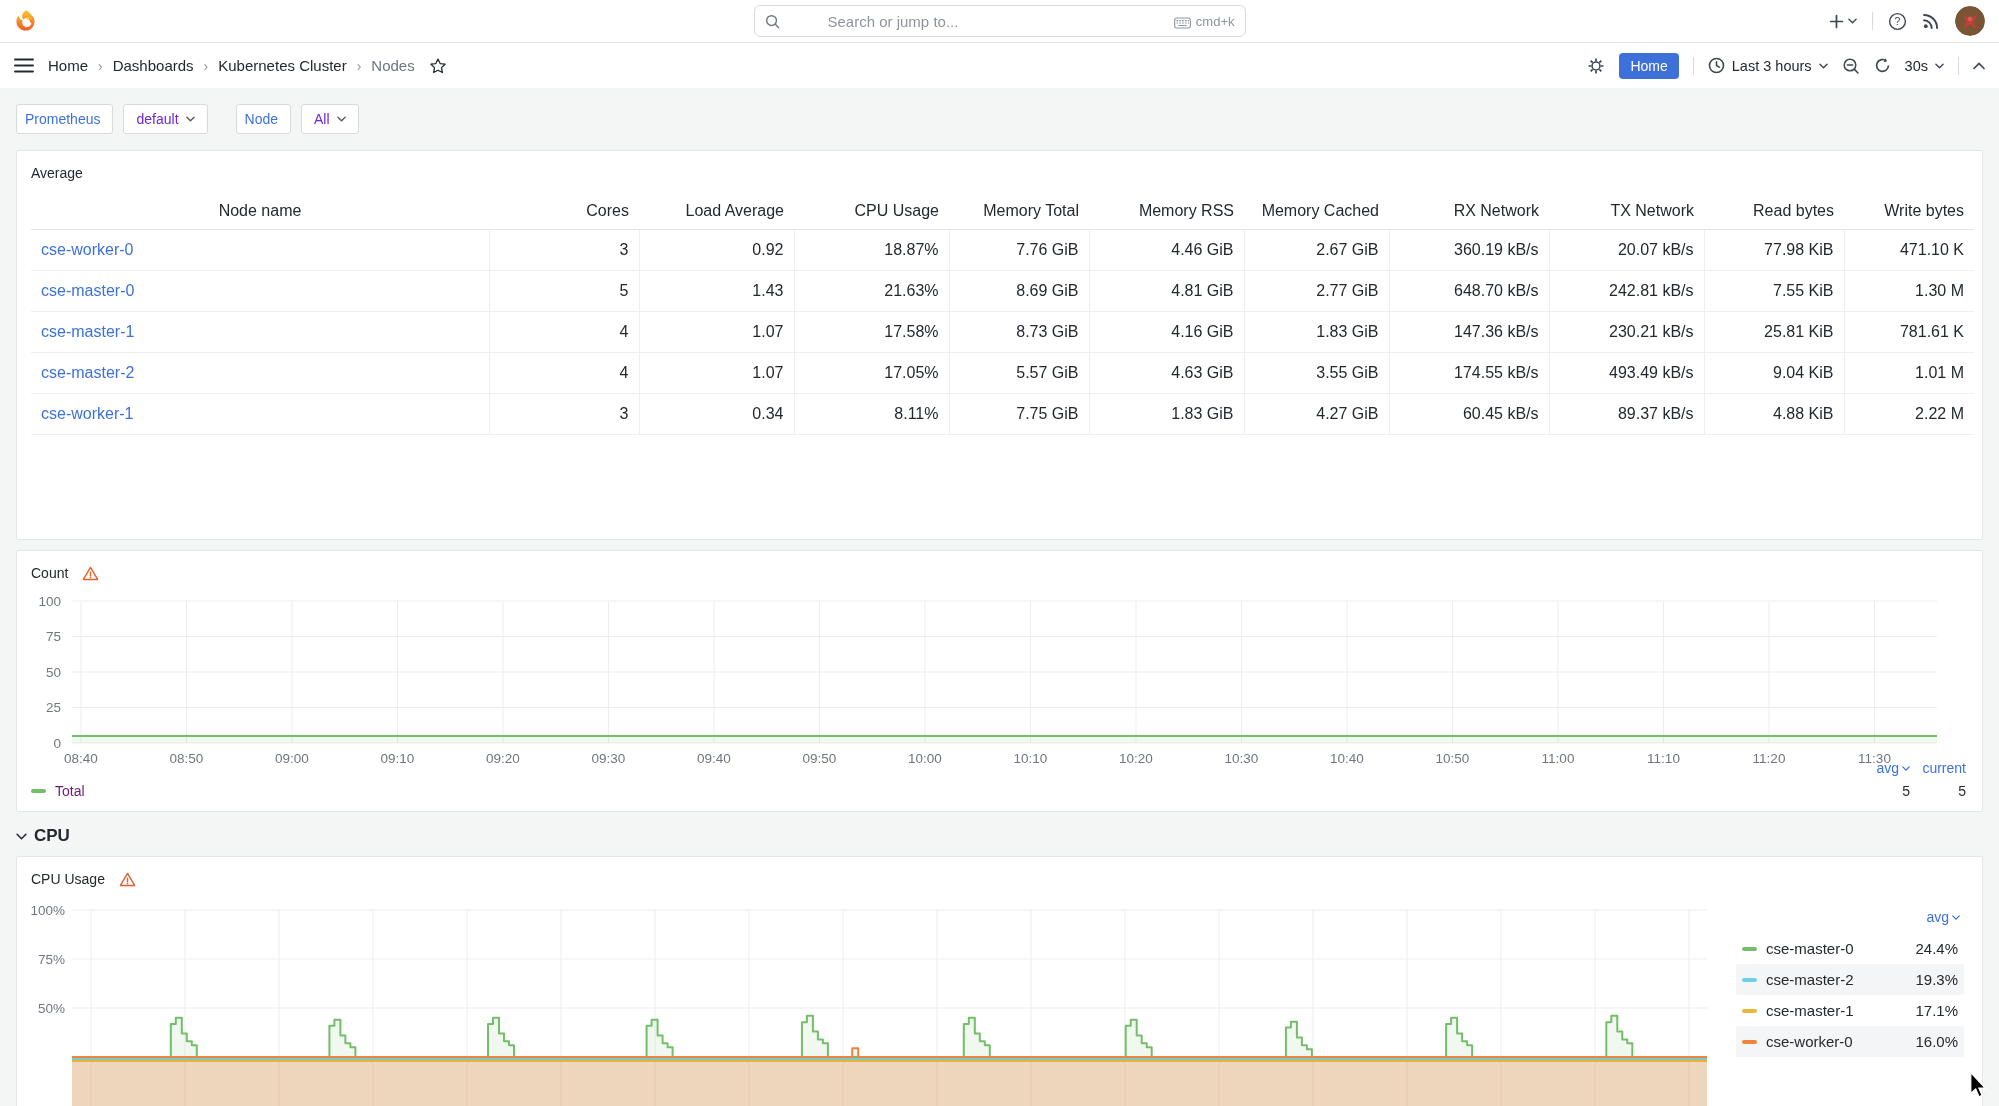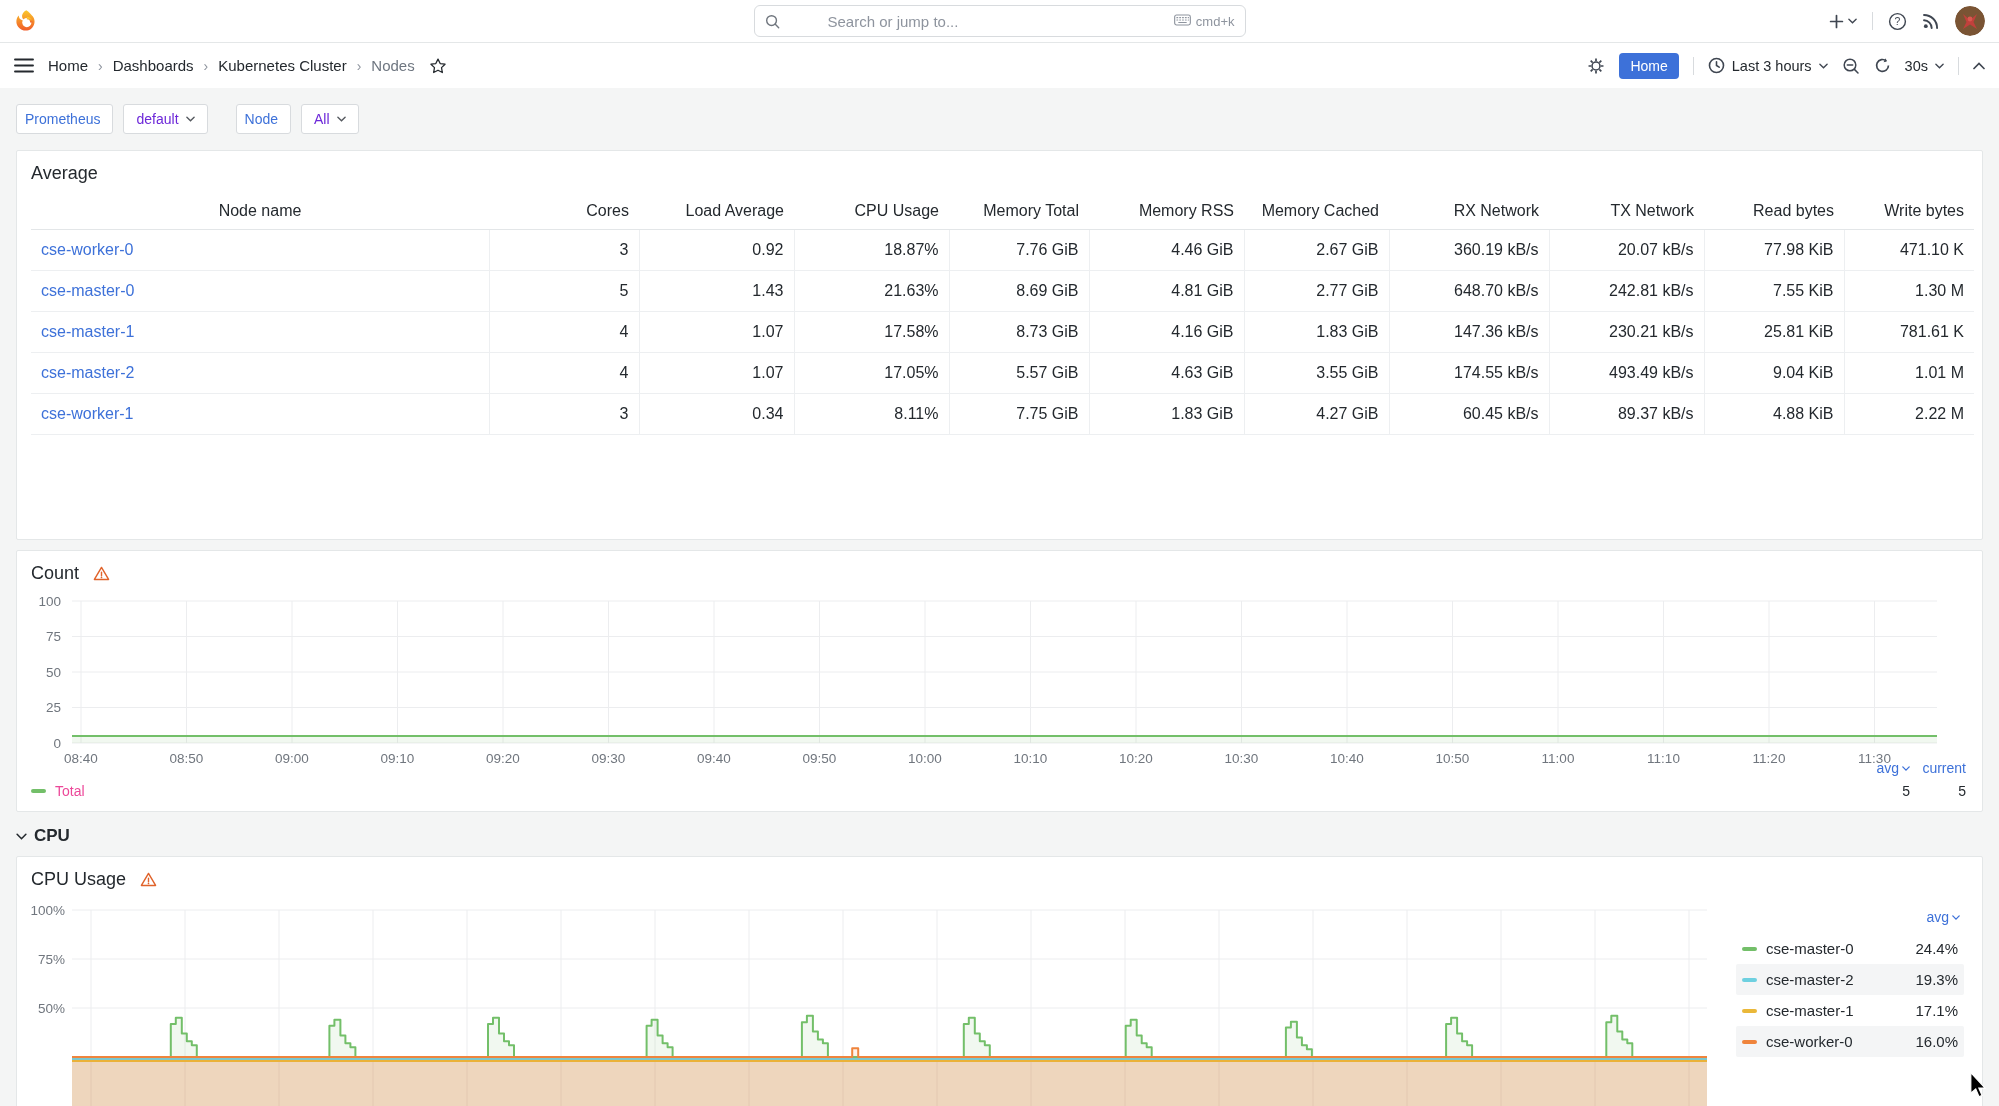--- a/index.html
+++ b/index.html
@@ -10,21 +10,21 @@
     -webkit-font-smoothing:antialiased;
   }
   svg { display:block; }
 
   
   .topbar{position:absolute;top:0;left:0;right:0;height:42px;background:#fff;display:flex;align-items:center;padding:0 14px;z-index:5;}
   .search-wrap{position:absolute;left:50%;transform:translateX(-50%);top:5px;width:492px;height:32px;
     border:1px solid #D8DBDE;border-radius:6px;background:#fff;display:flex;align-items:center;padding:0 10px;gap:8px;}
   .search-wrap input{border:none;outline:none;flex:1;font:15px "Liberation Sans",sans-serif;color:#24292E;background:transparent;margin-left:38px;}
   .search-wrap input::placeholder{color:#8E949E;}
-  .shortcut{display:flex;align-items:flex-start;gap:5px;color:#8E949E;font-size:13px;white-space:nowrap;}
+  .shortcut{display:flex;align-items:flex-end;gap:5px;color:#8E949E;font-size:13px;white-space:nowrap;}
   .topbar-right{margin-left:auto;display:flex;align-items:center;gap:15px;height:42px;}
   .icon-btn{display:flex;align-items:center;gap:4px;color:#3F4651;cursor:pointer;background:none;border:none;padding:0;}
   .vdivider{width:1px;height:18px;background:#D8DBDE;}
   .avatar{width:30px;height:30px;border-radius:50%;overflow:hidden;}
 
   
   .navbar{position:absolute;top:42px;left:0;right:0;height:46px;background:#fff;border-top:1px solid #E4E7E8;
     display:flex;align-items:center;padding:0 14px;gap:14px;z-index:4;}
   .crumbs{display:flex;align-items:center;gap:10px;font-size:15px;}
   .crumbs a{color:#24292E;text-decoration:none;}
@@ -36,41 +36,41 @@
 
   
   .main{position:absolute;top:88px;left:0;right:0;bottom:0;background:#F4F5F5;padding:16px 16px 0;overflow:hidden;}
   .var-row{display:flex;align-items:center;gap:10px;margin-bottom:16px;}
   .var-box{height:30px;display:flex;align-items:center;gap:7px;padding:0 12px;background:#fff;border:1px solid #D8DBDE;border-radius:3px;font-size:14px;cursor:pointer;}
   .var-box.lbl{color:#3D71D9;padding-left:8px;}
   .var-box.val{color:#6d28d9;}
   .var-gap{width:8px;}
 
   .panel{background:#fff;border:1px solid #E4E7E8;border-radius:2px;position:relative;margin-bottom:10px;}
-  .panel-title{display:flex;align-items:center;gap:14px;padding:12px 14px 0;font-size:18px;font-weight:500;color:#24292E;line-height:20px;}
+  .panel-title{display:flex;align-items:center;gap:14px;padding:12px 14px 0;font-size:14px;font-weight:500;color:#24292E;line-height:20px;}
 
   
   #avg-panel{height:390px;}
   .table-wrap{margin:12px 0 0 14px;overflow:hidden;}
   table{border-collapse:collapse;table-layout:fixed;}
   th{font-size:16px;font-weight:500;color:#24292E;text-align:right;padding:7px 10px 9px;border-bottom:1px solid #E3E6E8;white-space:nowrap;overflow:hidden;}
   th:first-child{text-align:center;}
   td{font-size:16px;color:#24292E;text-align:right;padding:11px 10px;border-bottom:1px solid #EDEFF1;border-left:1px solid #EDEFF1;white-space:nowrap;overflow:hidden;}
   td:first-child{border-left:none;text-align:left;}
   td.node a{color:#3D71D9;text-decoration:none;}
 
   
   #count-panel{height:262px;}
   .axis-label{font-size:13.5px;fill:#70767E;}
   .count-legend{position:absolute;left:14px;right:16px;bottom:8px;font-size:14px;}
   .cl-head{display:flex;justify-content:flex-end;color:#3D71D9;height:22px;align-items:center;}
   .cl-col{width:56px;text-align:right;display:inline-flex;justify-content:flex-end;align-items:center;gap:3px;}
   .cl-row{display:flex;align-items:center;height:24px;}
   .series-marker{width:15px;height:4px;border-radius:2px;display:inline-block;}
-  .cl-row .name{margin-left:9px;color:#ec4899;}
+  .cl-row .name{margin-left:9px;color:#701a75;}
   .cl-vals{margin-left:auto;display:flex;}
 
   
   .section-header{display:flex;align-items:center;gap:7px;margin:14px 0 10px;font-size:17px;font-weight:700;color:#24292E;cursor:pointer;}
 
   
   #cpu-panel{height:330px;}
   .cpu-legend{position:absolute;top:48px;right:18px;width:228px;font-size:15px;}
   .cpu-legend .head{display:flex;justify-content:flex-end;align-items:center;gap:3px;color:#3D71D9;font-size:14px;height:24px;padding-right:4px;margin-bottom:4px;}
   .leg-row{display:flex;align-items:center;height:31px;padding:0 6px;border-radius:2px;cursor:pointer;}

